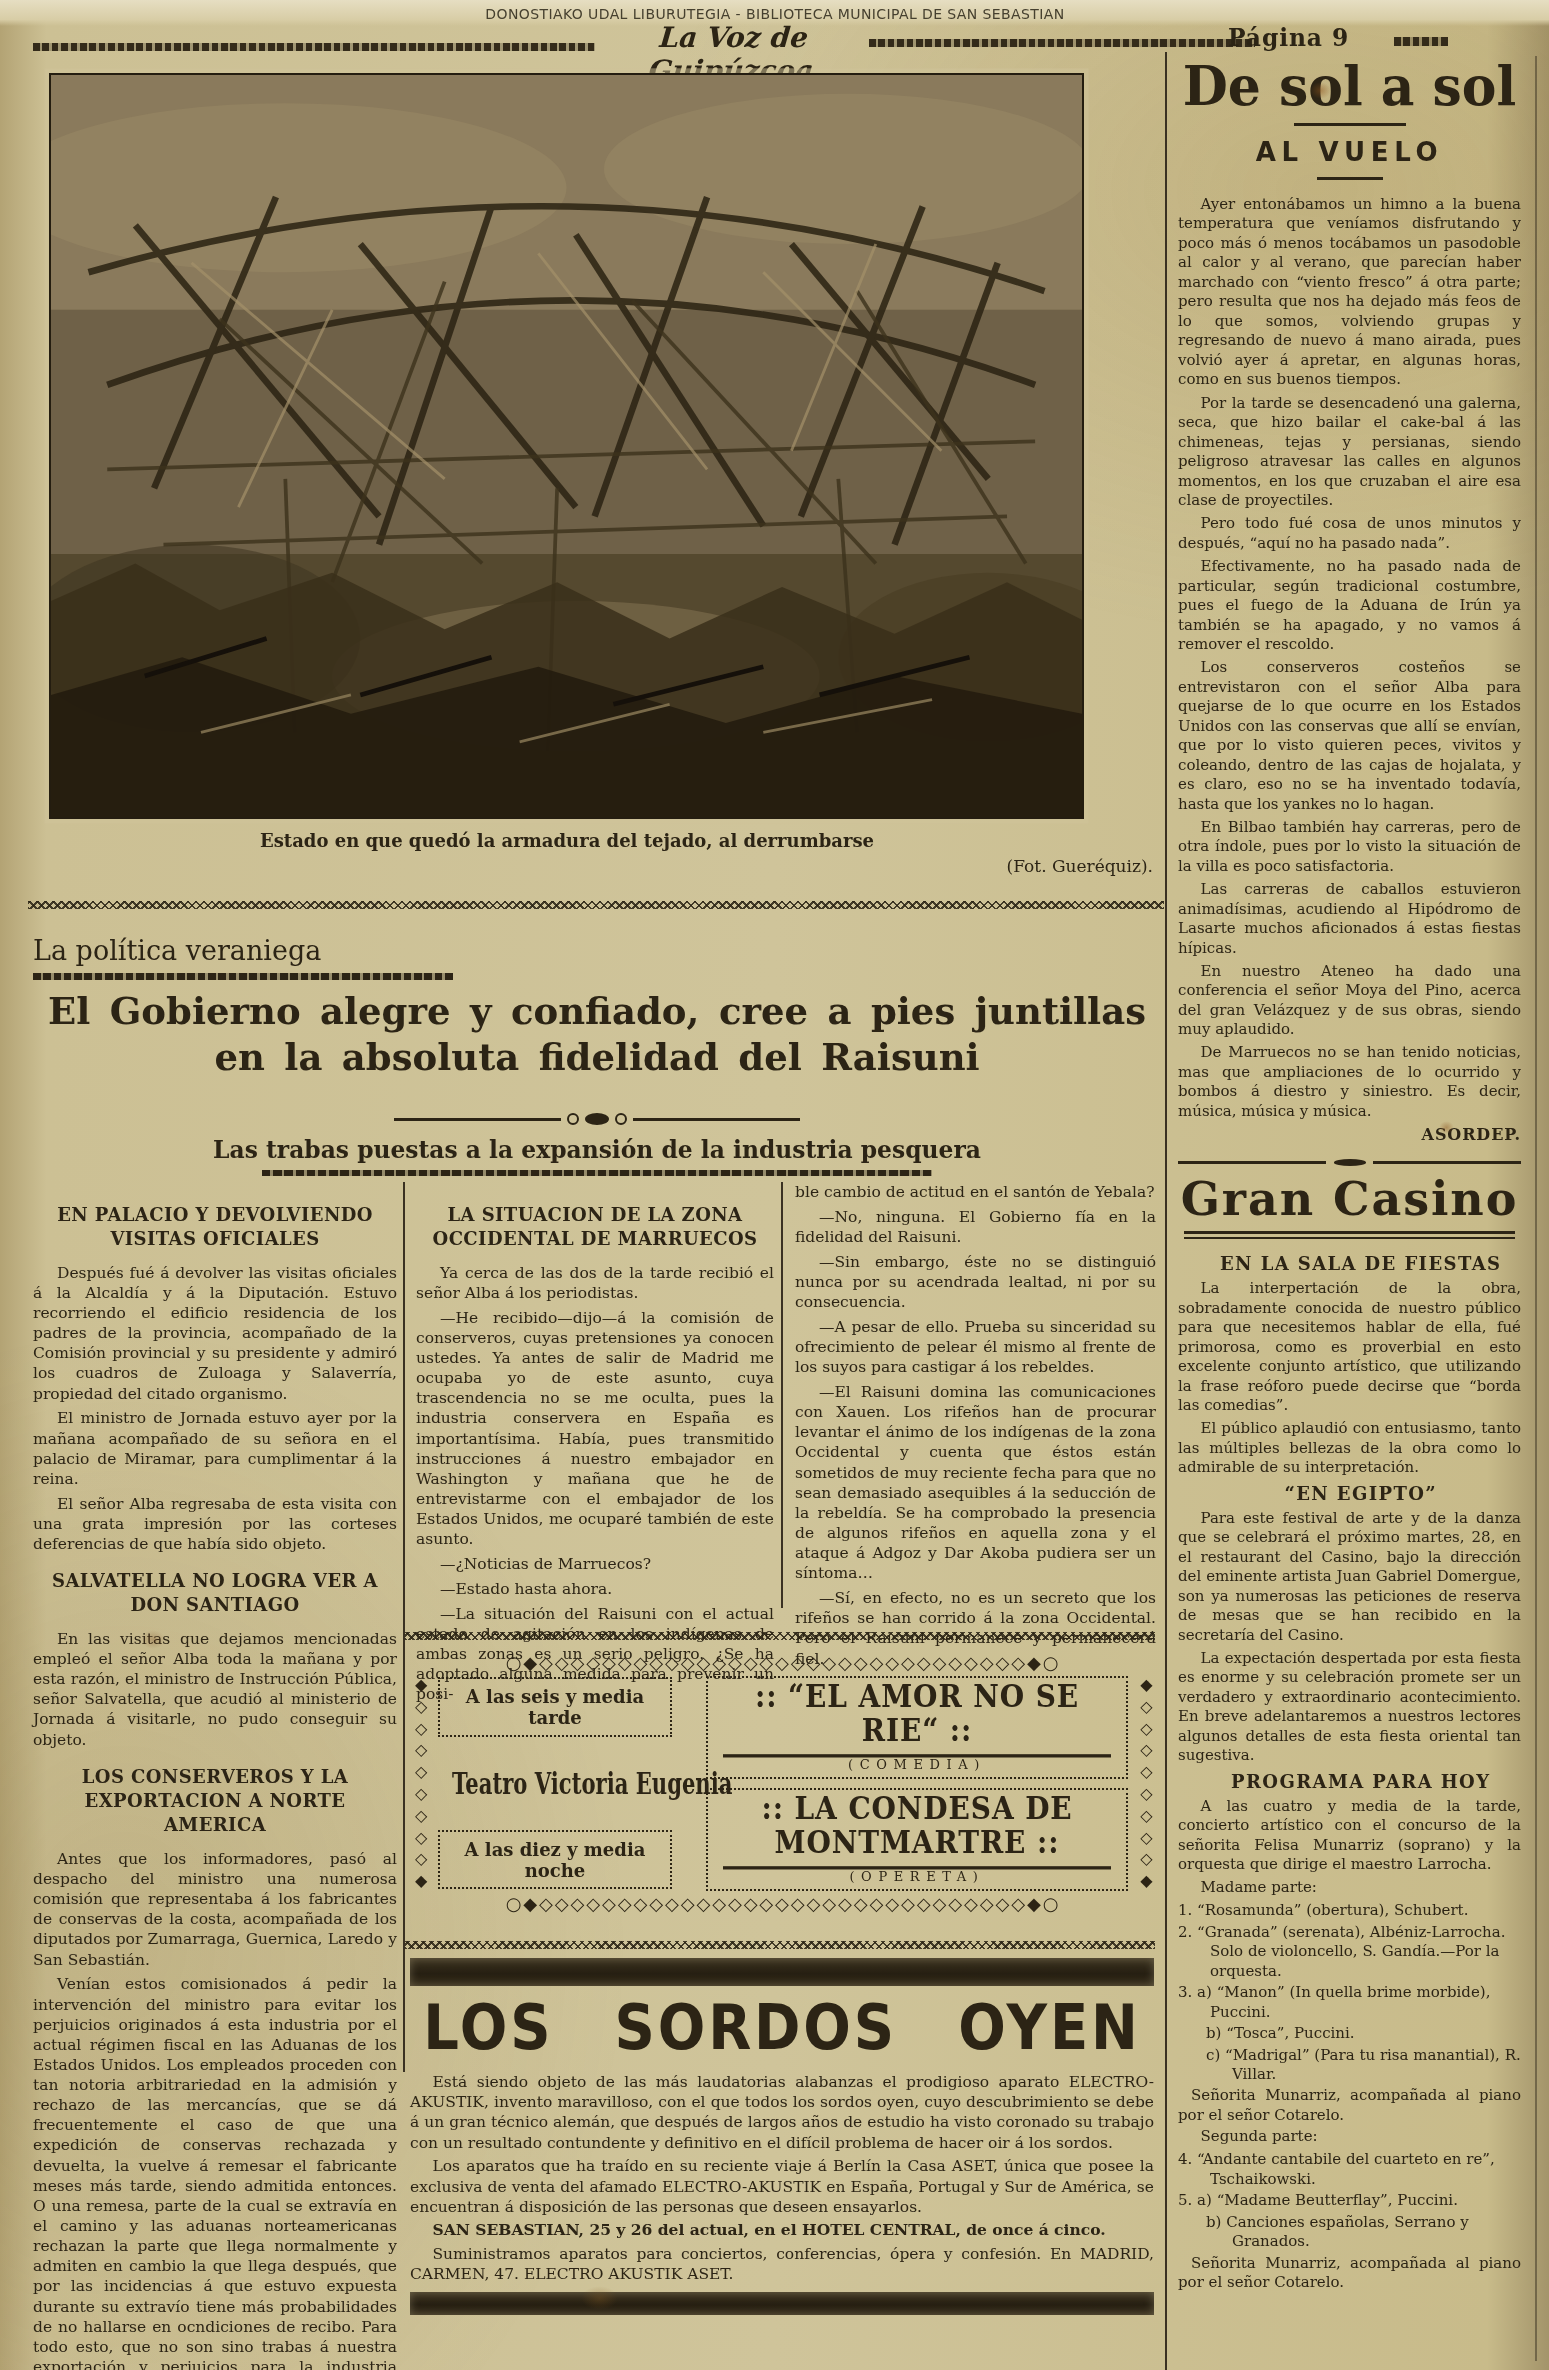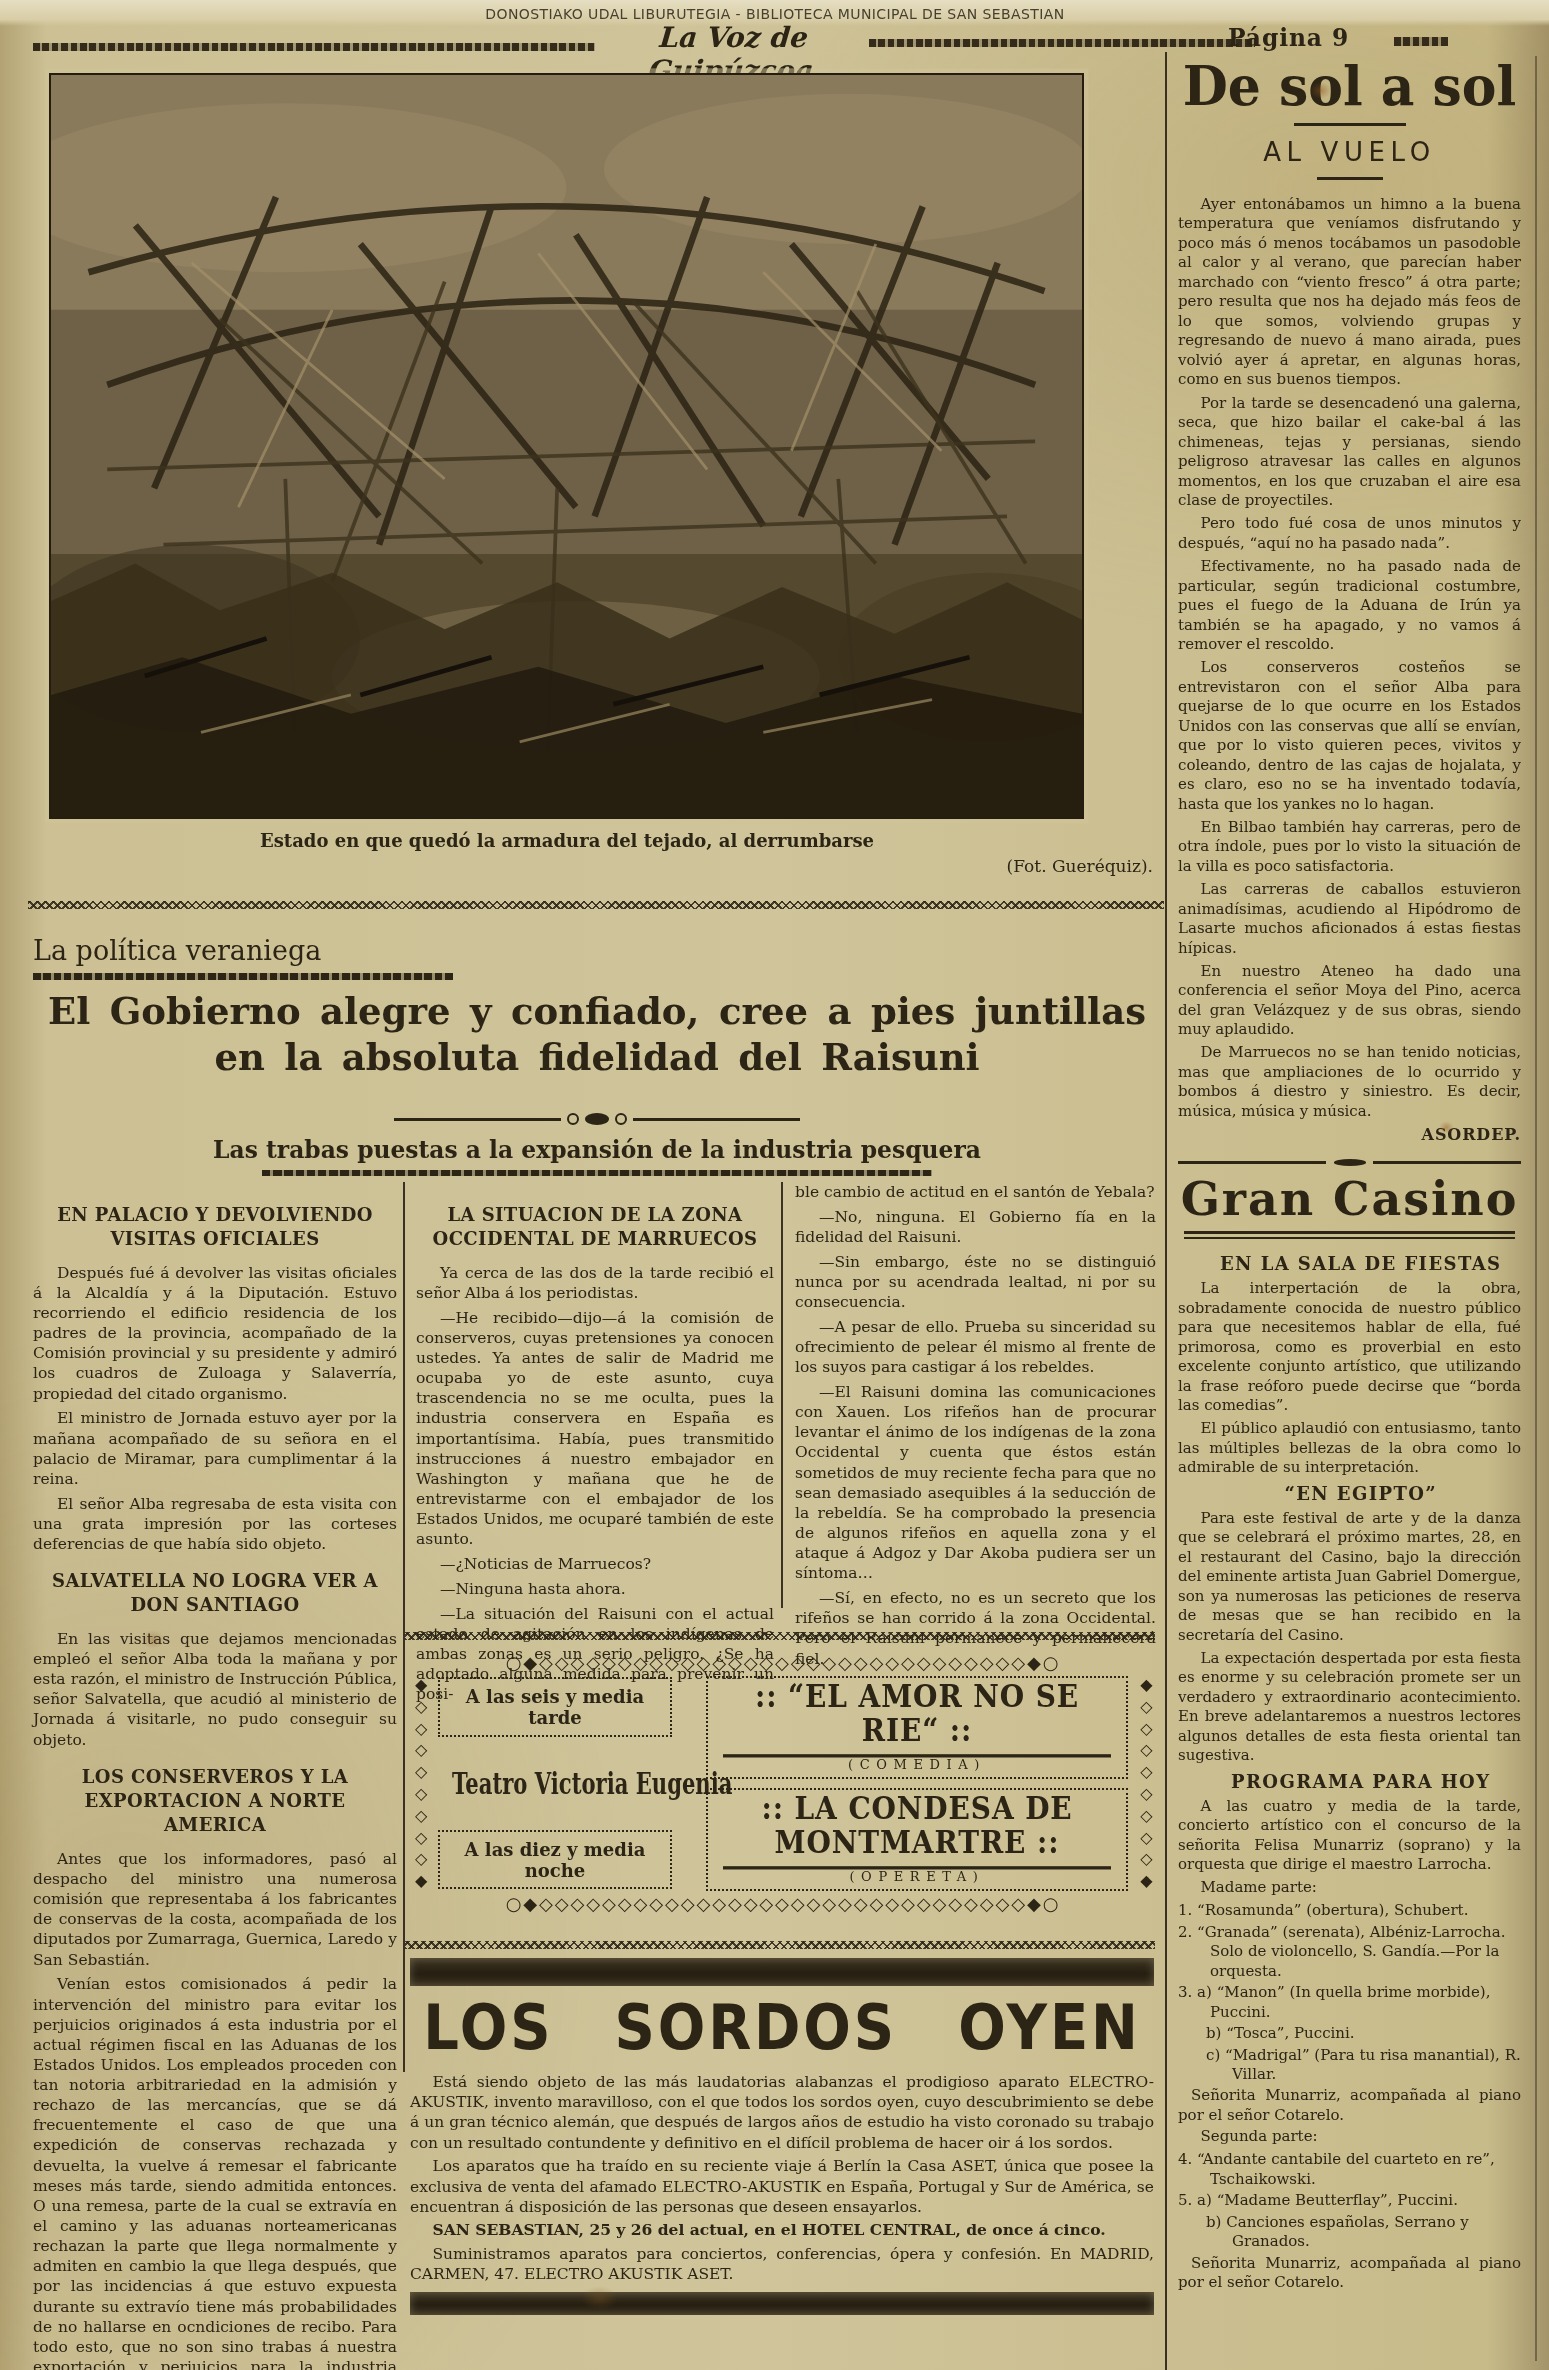--- a/index.html
+++ b/index.html
@@ -106,21 +106,21 @@
     font-size:56px;font-weight:bold;letter-spacing:2.8px;word-spacing:39px;
     text-align:center;margin:9.4px 0 11.2px;transform:scaleY(1.12);}
   #sordos p{font-size:15.5px;line-height:1.32;text-align:justify;margin:0 0 2.8px;text-indent:22.5px;}
   #sordos p.strong{font-weight:bold;}
   
   #right{position:absolute;left:1178px;top:54px;width:343px;height:2314px;overflow:hidden;
     font-size:15px;line-height:1.3;text-align:justify;}
   .ds-title{font-size:52px;font-weight:bold;text-align:center;line-height:1;
     margin:5.6px 0 11.2px;transform:scaleY(1.05);}
   .ds-rule1{width:112px;height:3.7px;background:#2c2415;margin:0 auto 9.4px;}
-  .ds-sub{text-align:center;font-size:26px;font-weight:normal;letter-spacing:5.6px;
+  .ds-sub{text-align:center;font-size:26px;font-weight:bold;letter-spacing:5.6px;
     font-family:"DejaVu Sans","Liberation Sans",sans-serif;}
   .ds-rule2{width:66px;height:2.8px;background:#2c2415;margin:7.5px auto 15px;}
   #right p{margin:0 0 3.7px;text-indent:22.5px;}
   .sig{text-align:right;font-weight:bold;font-size:16px;letter-spacing:0.9px;margin:5.6px 3.7px 0 0;text-indent:0;}
   .orn-rule{display:flex;align-items:center;gap:7.5px;margin:13px 0 9.4px;}
   .orn-rule .l{flex:1;height:2.8px;background:#2c2415;}
   .orn-rule .d{width:32px;height:6.6px;background:#2c2415;border-radius:50%;}
   .gc-title{font-size:46px;font-weight:bold;text-align:center;letter-spacing:1.9px;
     line-height:1.05;margin:0 0 7.5px;}
   .gc-rule{height:2.8px;background:#2c2415;margin:0 5.6px 3.7px;}
@@ -238,21 +238,21 @@
   <h3>LOS CONSERVEROS Y LA EXPORTACION A NORTE AMERICA</h3>
   <p>Antes que los informadores, pasó al despacho del ministro una numerosa comisión que representaba á los fabricantes de conservas de la costa, acompañada de los diputados por Zumarraga, Guernica, Laredo y San Sebastián.</p>
   <p>Venían estos comisionados á pedir la intervención del ministro para evitar los perjuicios originados á esta industria por el actual régimen fiscal en las Aduanas de los Estados Unidos. Los empleados proceden con tan notoria arbitrariedad en la admisión y rechazo de las mercancías, que se dá frecuentemente el caso de que una expedición de conservas rechazada y devuelta, la vuelve á remesar el fabricante meses más tarde, siendo admitida entonces. O una remesa, parte de la cual se extravía en el camino y las aduanas norteamericanas rechazan la parte que llega normalmente y admiten en cambio la que llega después, que por las incidencias á que estuvo expuesta durante su extravío tiene más probabilidades de no hallarse en ocndiciones de recibo. Para todo esto, que no son sino trabas á nuestra exportación y perjuicios para la industria conservera, pedía remedio la comisión que visitó al señor Alba y que oyó del ministro la afirmación de que se ocupaba y seguiría ocupándose con gran interés de este asunto.</p>
 </div>
 
 <div id="c2" class="col">
   <h3 class="first">LA SITUACION DE LA ZONA OCCIDENTAL DE MARRUECOS</h3>
   <p>Ya cerca de las dos de la tarde recibió el señor Alba á los periodistas.</p>
   <p>—He recibido—dijo—á la comisión de conserveros, cuyas pretensiones ya conocen ustedes. Ya antes de salir de Madrid me ocupaba yo de este asunto, cuya trascendencia no se me oculta, pues la industria conservera en España es importantísima. Había, pues transmitido instrucciones á nuestro embajador en Washington y mañana que he de entrevistarme con el embajador de los Estados Unidos, me ocuparé también de este asunto.</p>
   <p>—¿Noticias de Marruecos?</p>
-  <p>—Ninguna hasta ahora.</p>
+  <p>—Estado hasta ahora.</p>
   <p>—La situación del Raisuni con el actual estado de agitación en los indígenas de ambas zonas es un serio peligro. ¿Se ha adoptado alguna medida para prevenir un posi-</p>
 </div>
 
 <div id="c3" class="col">
   <p style="text-indent:0;">ble cambio de actitud en el santón de Yebala?</p>
   <p>—No, ninguna. El Gobierno fía en la fidelidad del Raisuni.</p>
   <p>—Sin embargo, éste no se distinguió nunca por su acendrada lealtad, ni por su consecuencia.</p>
   <p>—A pesar de ello. Prueba su sinceridad su ofrecimiento de pelear él mismo al frente de los suyos para castigar á los rebeldes.</p>
   <p>—El Raisuni domina las comunicaciones con Xauen. Los rifeños han de procurar levantar el ánimo de los indígenas de la zona Occidental y cuenta que éstos están sometidos de muy reciente fecha para que no sean demasiado asequibles á la seducción de la rebeldía. Se ha comprobado la presencia de algunos rifeños en aquella zona y el ataque á Adgoz y Dar Akoba pudiera ser un síntoma…</p>
   <p>—Sí, en efecto, no es un secreto que los rifeños se han corrido á la zona Occidental. Pero el Raisuni permanece y permanecerá fiel.</p>

